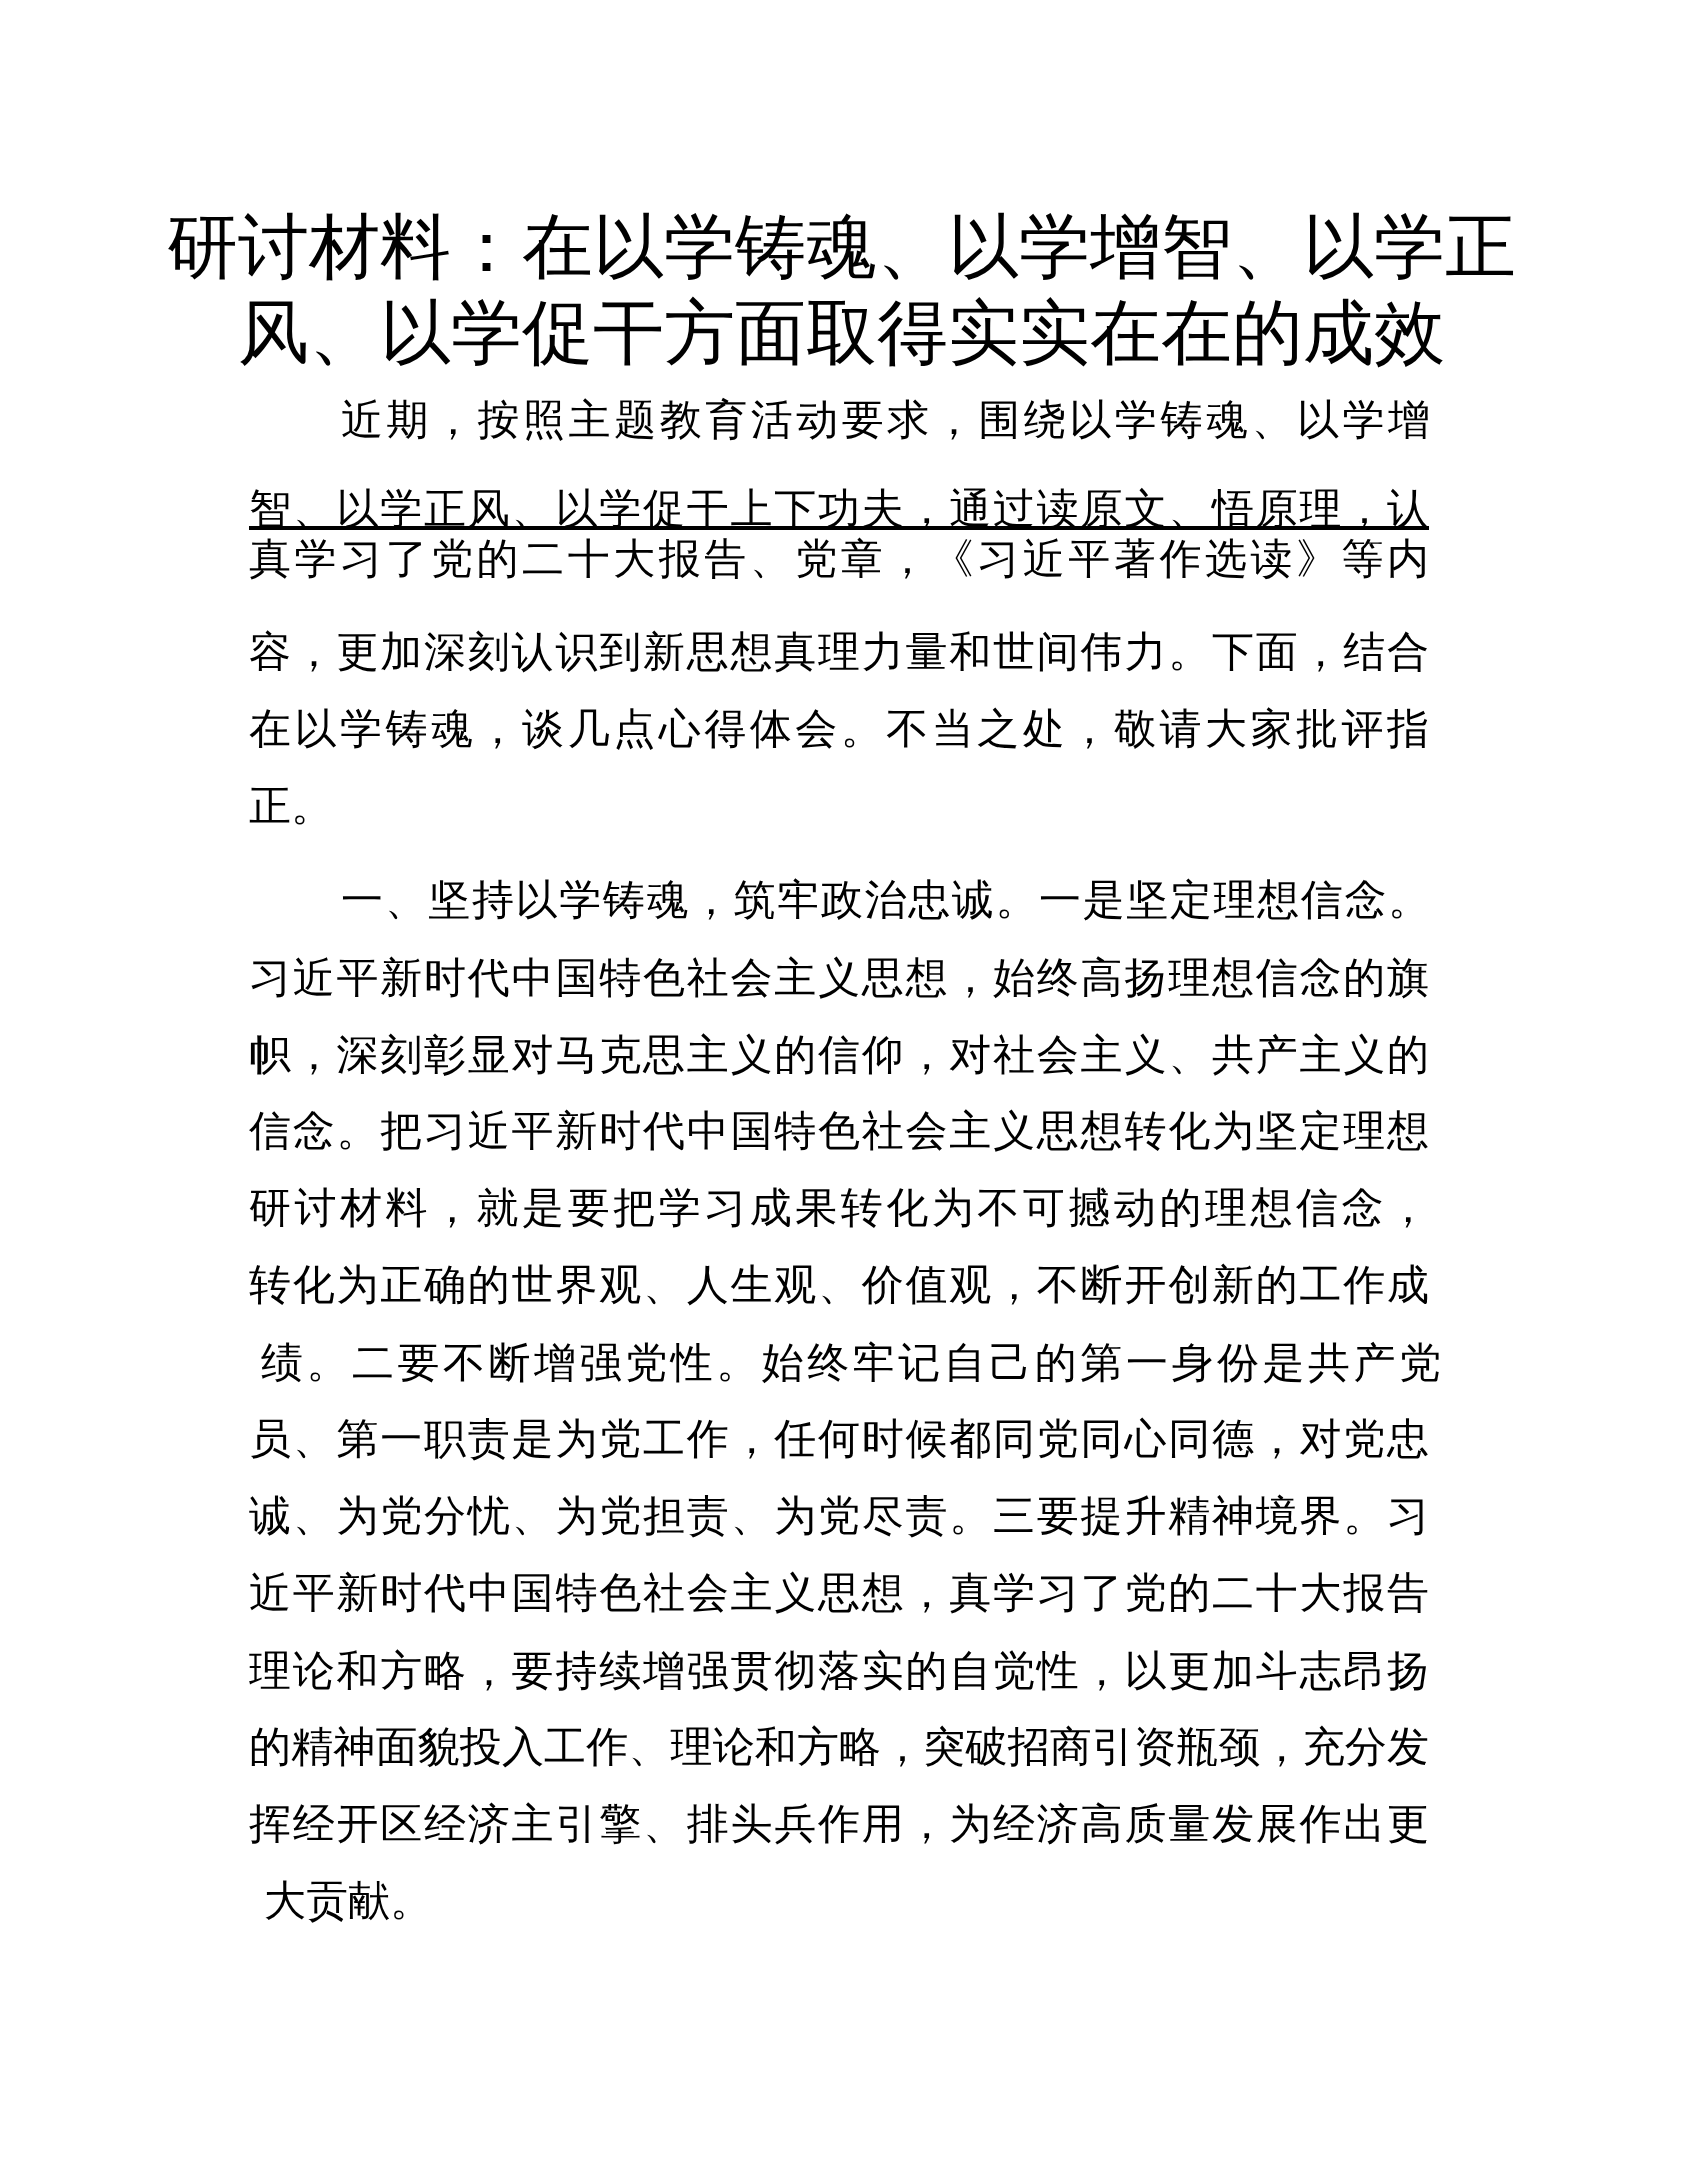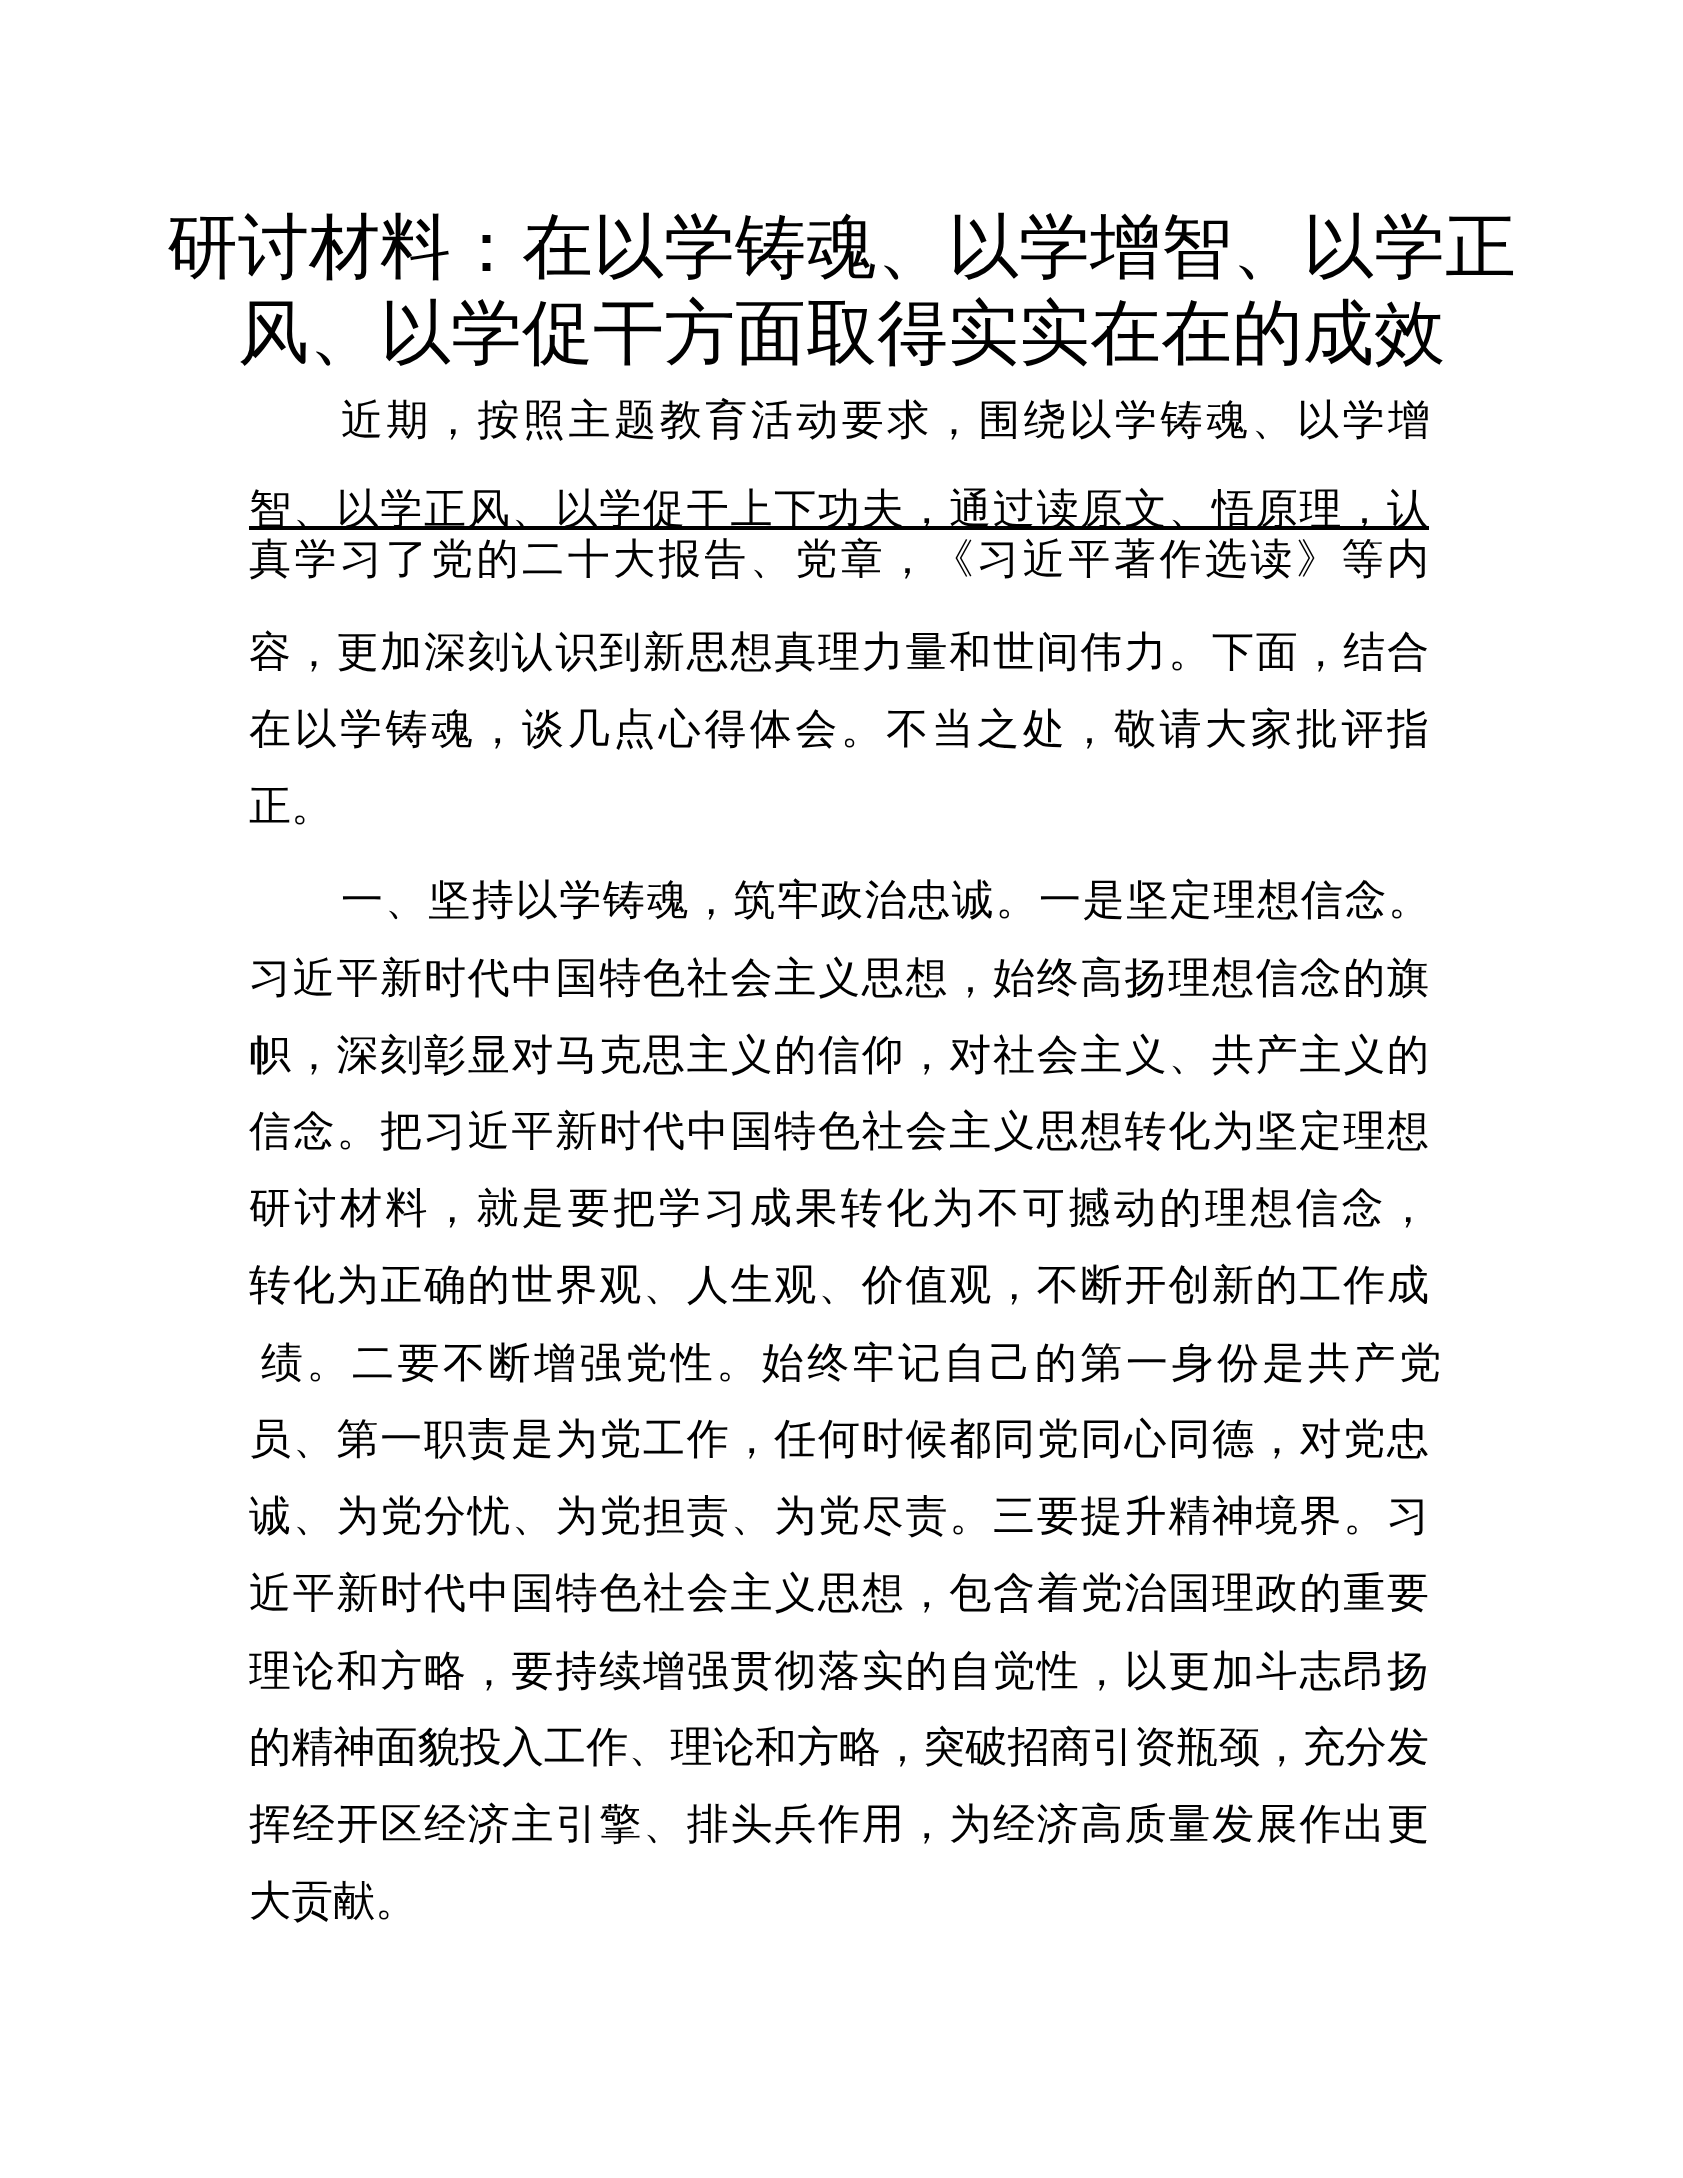--- a/index.html
+++ b/index.html
@@ -34,20 +34,20 @@
   <div>
     <div class="body-line indent" style="top:861px;">一、坚持以学铸魂，筑牢政治忠诚。一是坚定理想信念。</div>
     <div class="body-line" style="top:939px;">习近平新时代中国特色社会主义思想，始终高扬理想信念的旗</div>
     <div class="body-line" style="top:1016px;">帜，深刻彰显对马克思主义的信仰，对社会主义、共产主义的</div>
     <div class="body-line" style="top:1092px;">信念。把习近平新时代中国特色社会主义思想转化为坚定理想</div>
     <div class="body-line" style="top:1169px;">研讨材料，就是要把学习成果转化为不可撼动的理想信念，</div>
     <div class="body-line" style="top:1246px;">转化为正确的世界观、人生观、价值观，不断开创新的工作成</div>
     <div class="body-line" style="top:1324px;margin-left:12px;">绩。二要不断增强党性。始终牢记自己的第一身份是共产党</div>
     <div class="body-line" style="top:1400px;">员、第一职责是为党工作，任何时候都同党同心同德，对党忠</div>
     <div class="body-line" style="top:1477px;">诚、为党分忧、为党担责、为党尽责。三要提升精神境界。习</div>
-    <div class="body-line" style="top:1554px;">近平新时代中国特色社会主义思想，包含着党治国理政的重要</div>
+    <div class="body-line" style="top:1554px;">近平新时代中国特色社会主义思想，真学习了党的二十大报告</div>
     <div class="body-line" style="top:1632px;">理论和方略，要持续增强贯彻落实的自觉性，以更加斗志昂扬</div>
     <div class="body-line" style="top:1708px;">的精神面貌投入工作、理论和方略，突破招商引资瓶颈，充分发</div>
     <div class="body-line" style="top:1785px;">挥经开区经济主引擎、排头兵作用，为经济高质量发展作出更</div>
-    <div class="body-line last" style="top:1862px;">大贡献。</div>
+    <div class="body-line last" style="top:1862px;margin-left:15px;">大贡献。</div>
   </div>
 </div>
 
 
 </body></html>

